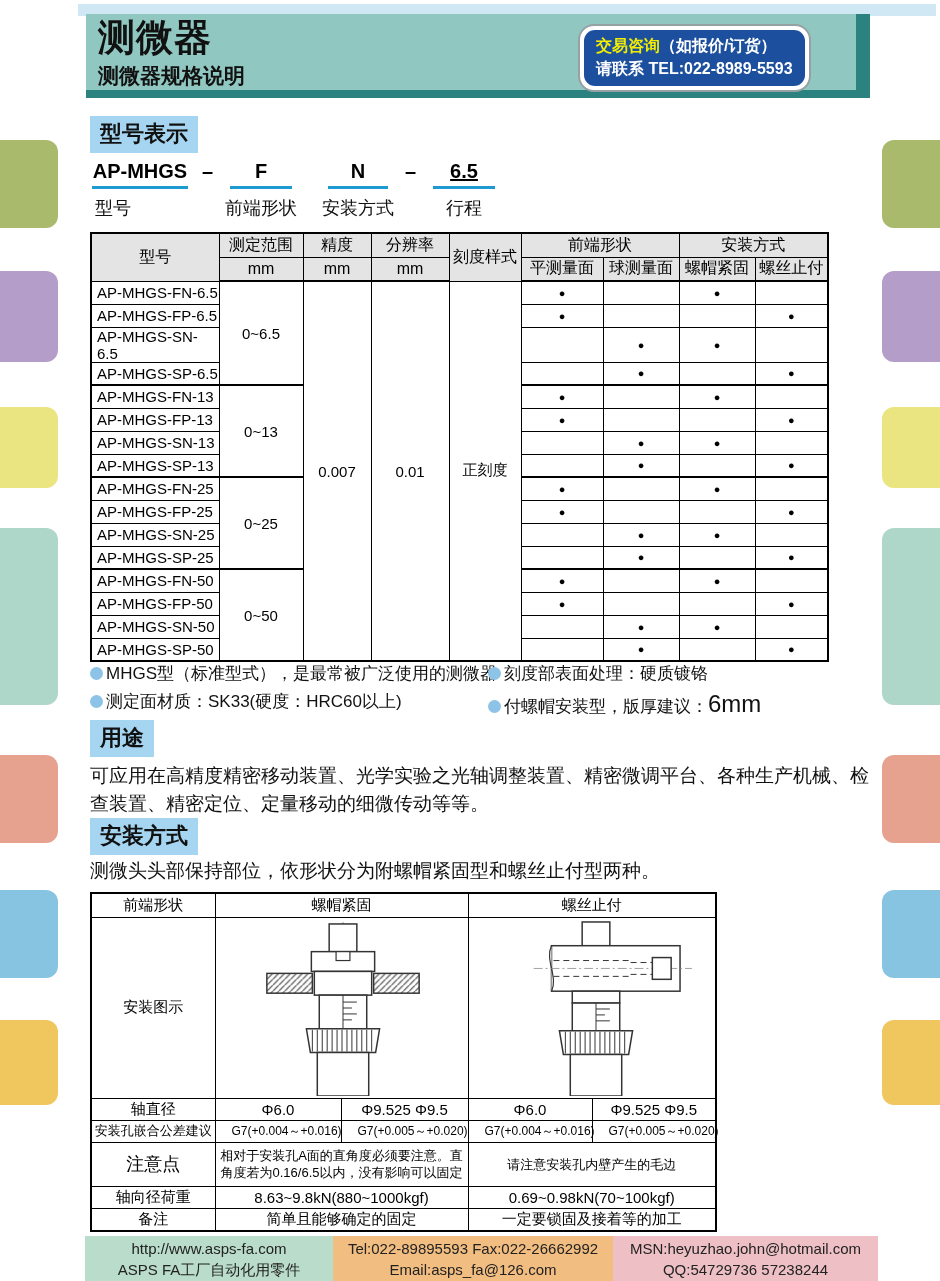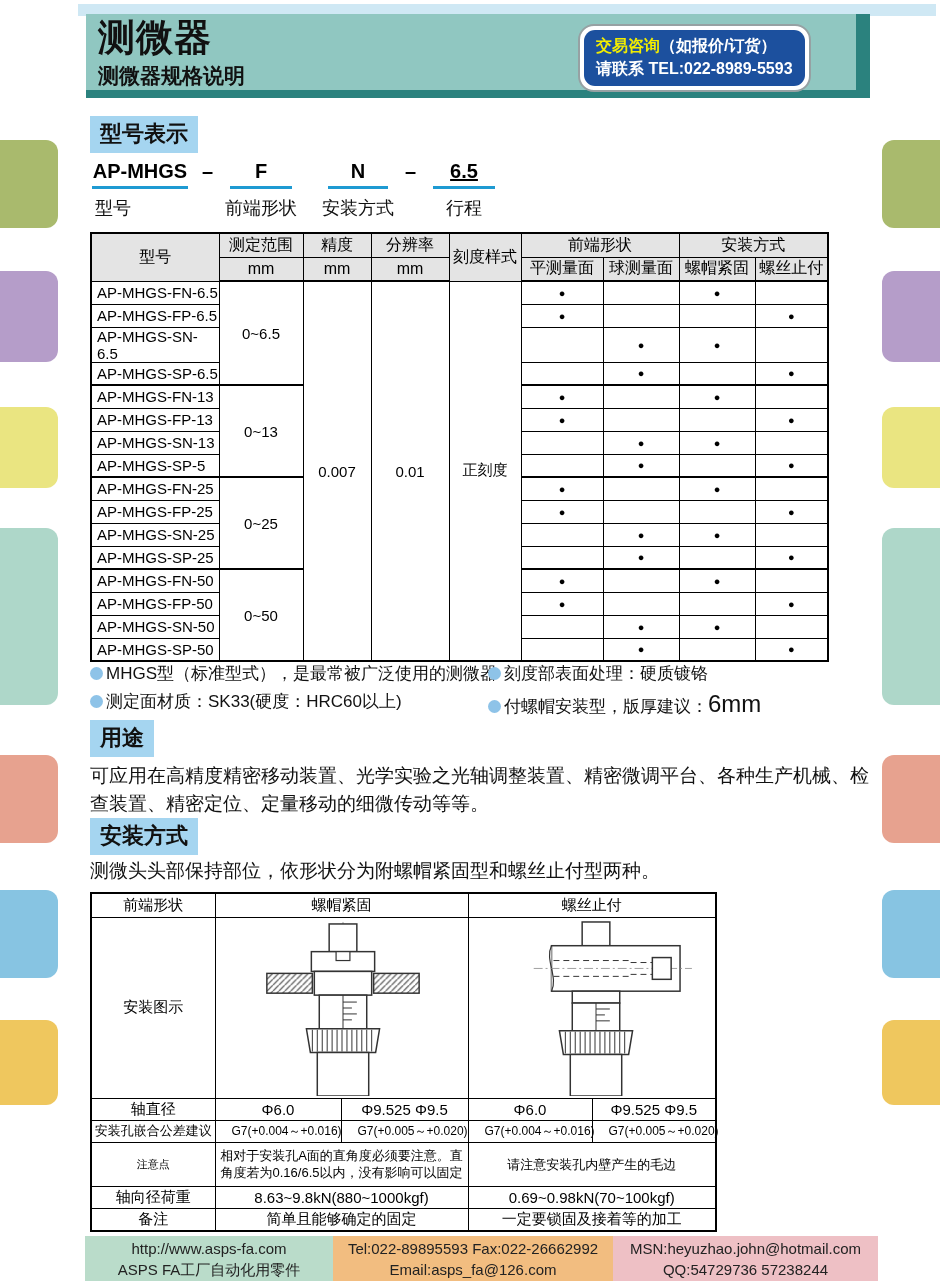--- a/index.html
+++ b/index.html
@@ -208,21 +208,21 @@
           <td class="dot">●</td>
         </tr>
         <tr>
           <td class="model">AP-MHGS-SN-13</td>
           <td class="dot"></td>
           <td class="dot">●</td>
           <td class="dot">●</td>
           <td class="dot"></td>
         </tr>
         <tr>
-          <td class="model">AP-MHGS-SP-5</td>
+          <td class="model">AP-MHGS-SP-13</td>
           <td class="dot"></td>
           <td class="dot">●</td>
           <td class="dot"></td>
           <td class="dot">●</td>
         </tr>
         <tr class="group-start">
           <td class="model">AP-MHGS-FN-25</td>
           <td rowspan="4">0~25</td>
           <td class="dot">●</td>
           <td class="dot"></td>
@@ -396,21 +396,21 @@
         <td>Φ9.525  Φ9.5</td>
       </tr>
       <tr>
         <td class="lbl-small">安装孔嵌合公差建议</td>
         <td class="small-txt">G7(+0.004～+0.016)</td>
         <td class="small-txt">G7(+0.005～+0.020)</td>
         <td class="small-txt">G7(+0.004～+0.016)</td>
         <td class="small-txt">G7(+0.005～+0.020)</td>
       </tr>
       <tr class="mt-caution">
-        <td style="font-size:11px;">注意点</td>
+        <td style="font-size:18px;">注意点</td>
         <td colspan="2">相对于安装孔A面的直角度必须要注意。直角度若为0.16/6.5以内，没有影响可以固定</td>
         <td colspan="2">请注意安装孔内壁产生的毛边</td>
       </tr>
       <tr>
         <td>轴向径荷重</td>
         <td colspan="2">8.63~9.8kN(880~1000kgf)</td>
         <td colspan="2">0.69~0.98kN(70~100kgf)</td>
       </tr>
       <tr>
         <td>备注</td>

